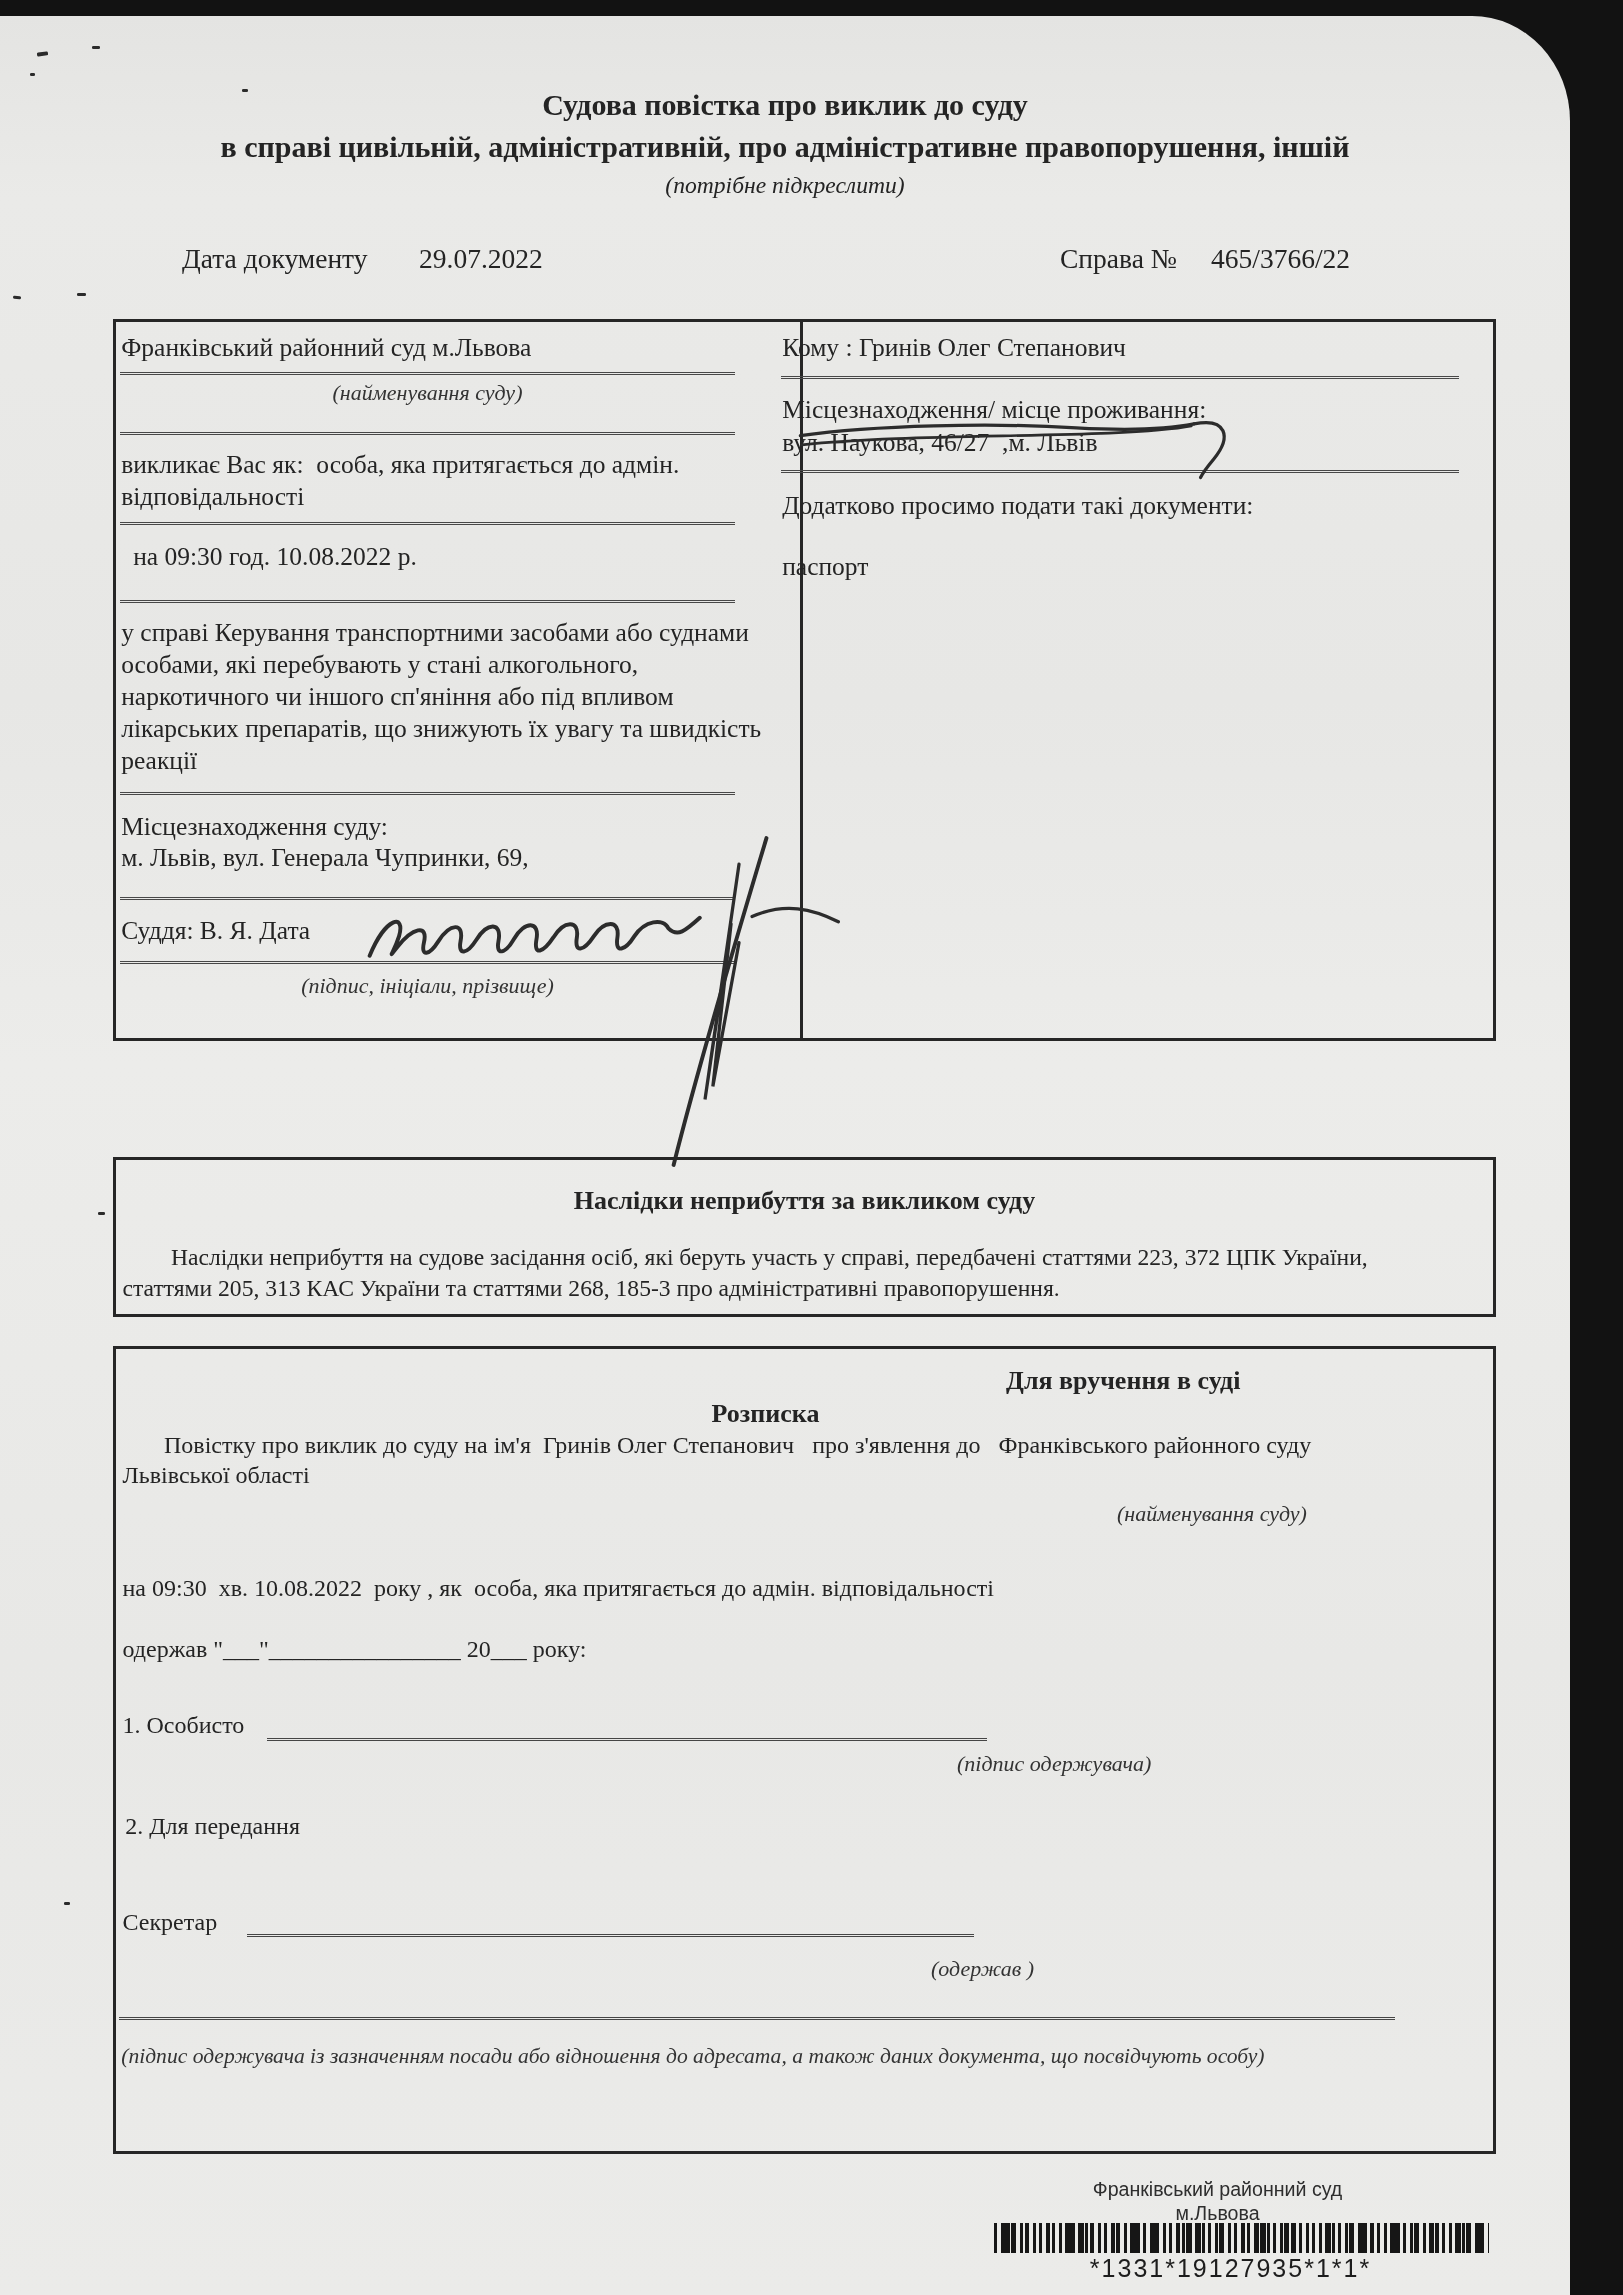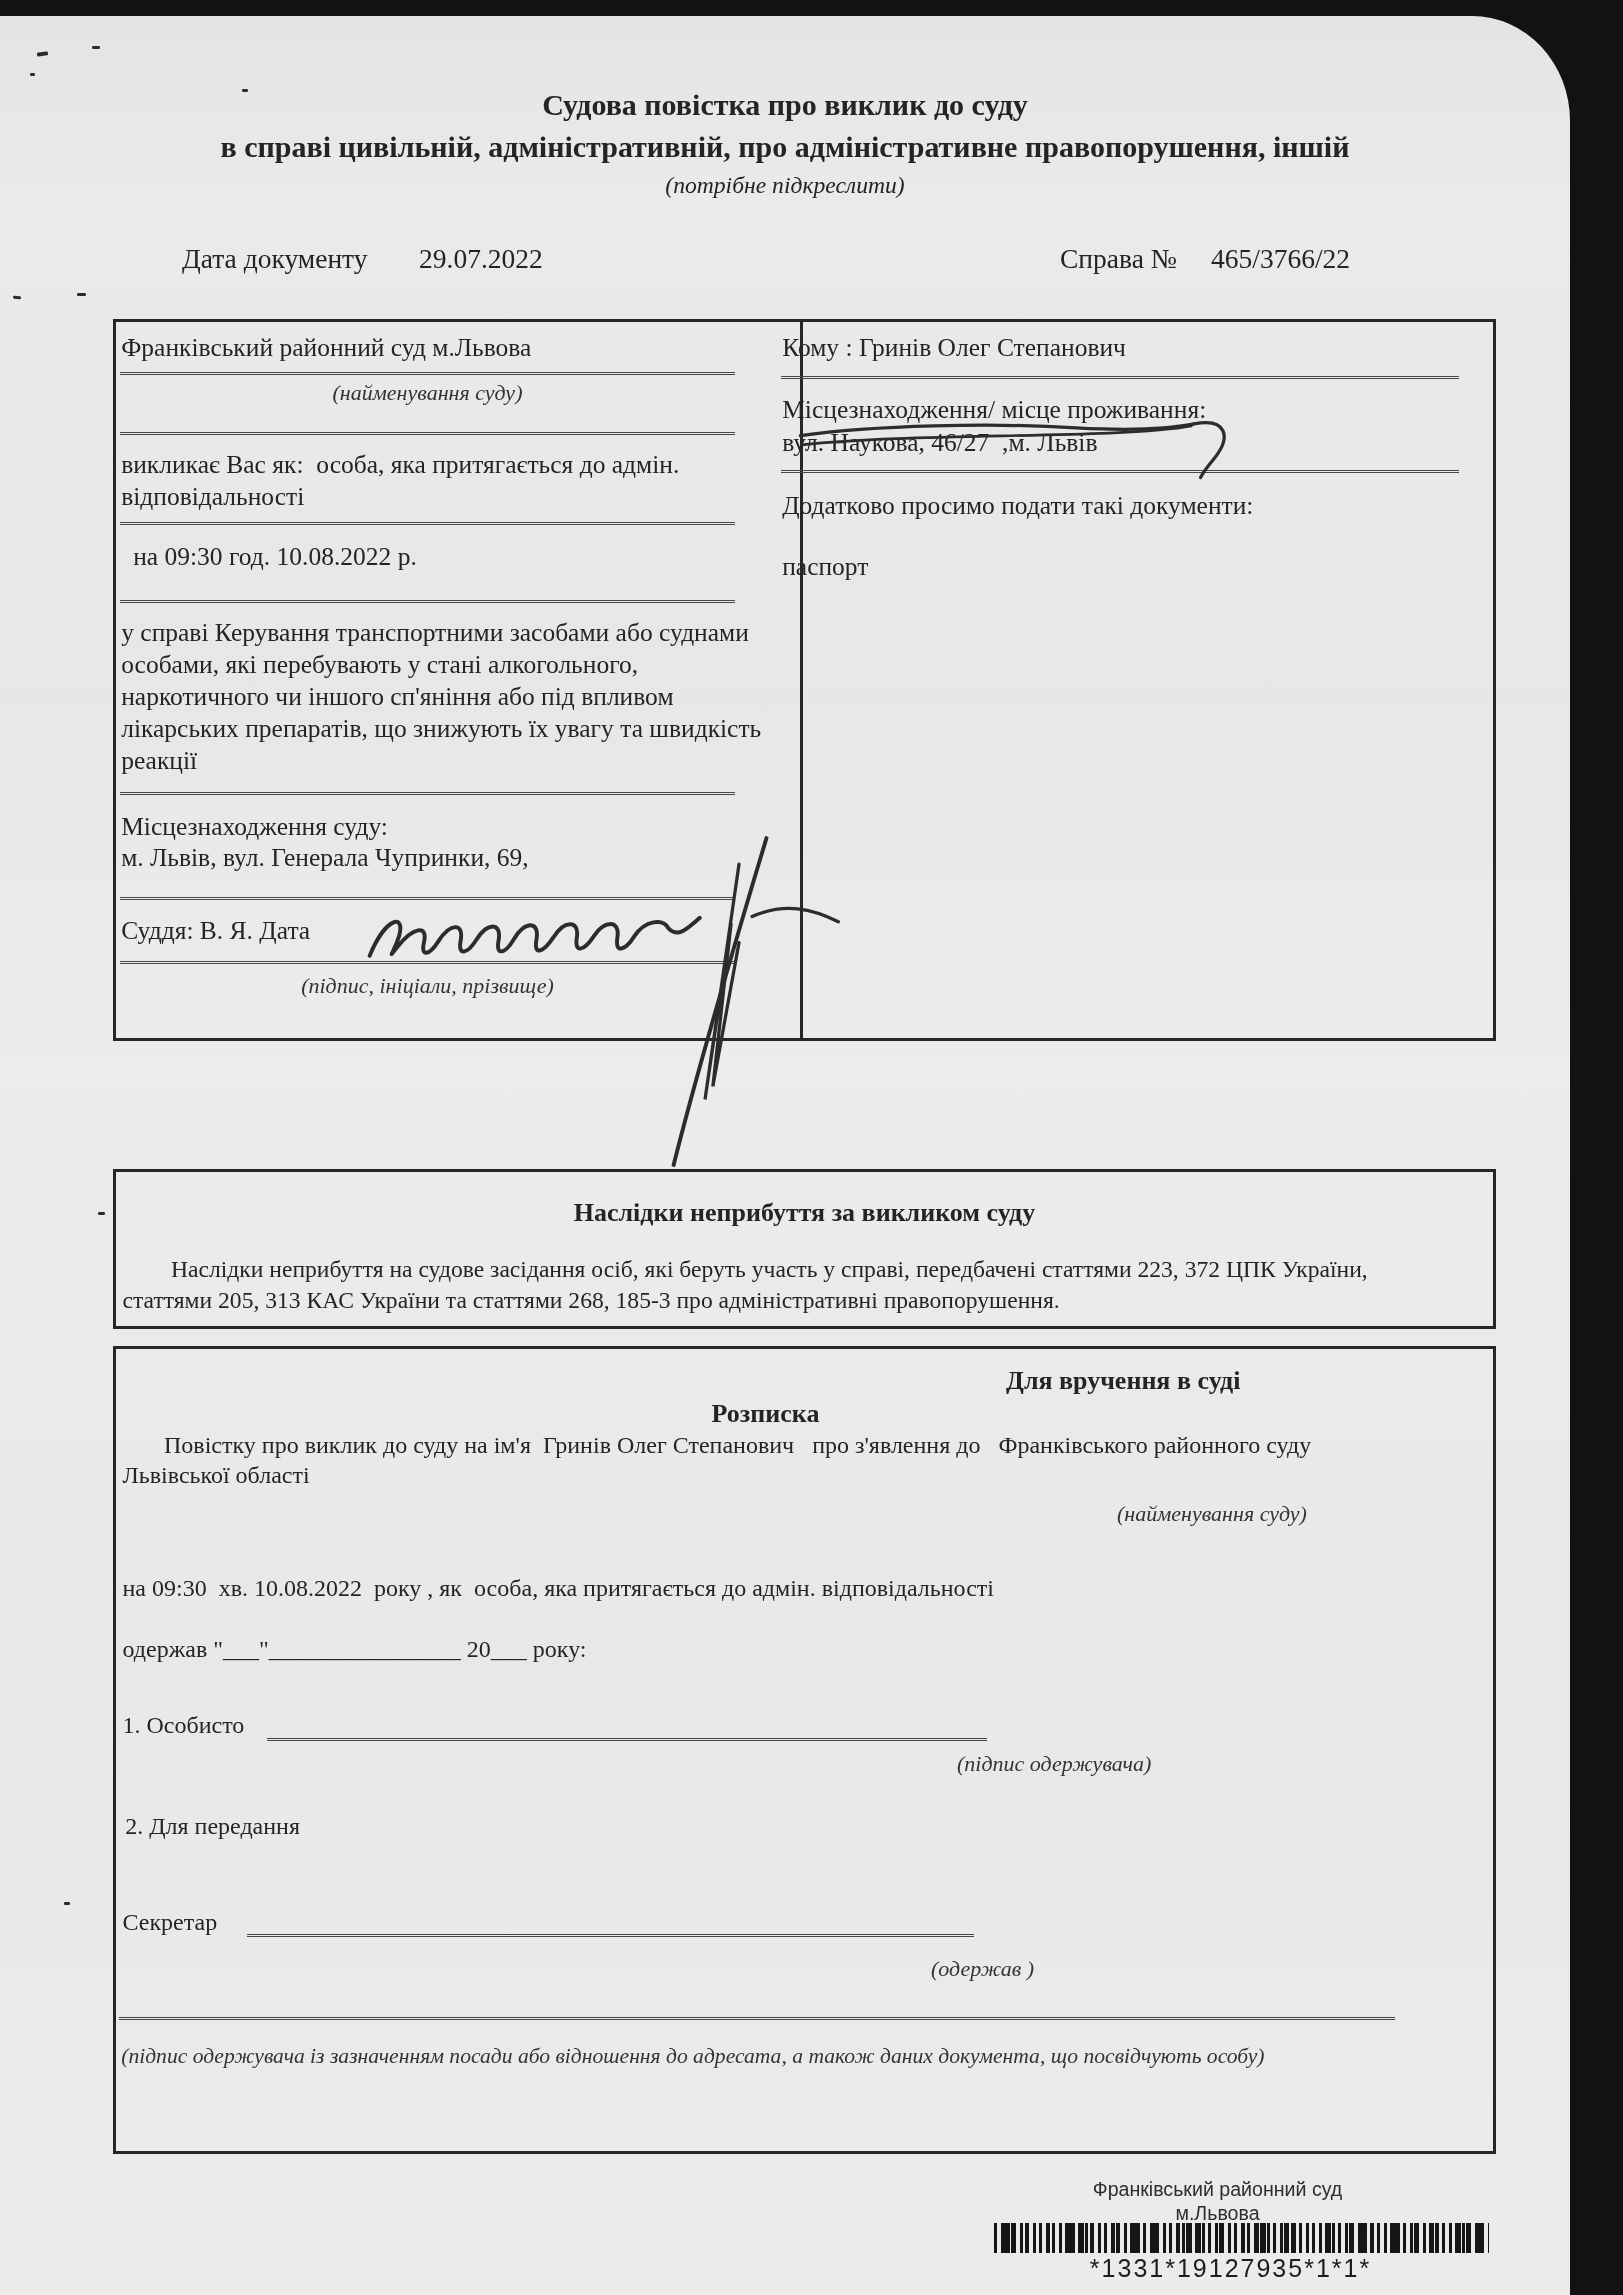--- a/index.html
+++ b/index.html
@@ -36,21 +36,21 @@
   #case-value{left:1211px;top:0;}
 
   
   #table1{left:113px;top:319px;width:1377px;height:716px;border:3.3px solid #262626;}
   #table1-divider{left:684px;top:0;width:3.3px;height:100%;background:#262626;}
   .cellline{font-size:25.5px;line-height:30px;}
   .rule{height:0;border-bottom:3.9px double #484848;}
   .cap{font-size:22px;font-style:italic;color:#333;}
 
   
-  #box2{left:113px;top:1157px;width:1377px;height:154px;border:3.3px solid #262626;margin-top:12px;}
+  #box2{left:113px;top:1157px;width:1377px;height:154px;border:3.3px solid #262626;}
   #box2-title{top:26px;left:0;width:1377px;font-size:26px;font-weight:bold;text-align:center;}
   .box2line{font-size:23.6px;line-height:30px;}
 
   
   #box3{left:113px;top:1346px;width:1377px;height:802px;border:3.3px solid #262626;}
   .rline{font-size:24px;line-height:30px;}
   .longline{height:0;border-bottom:3.9px double #454545;}
 
   
   .footer-line{left:982px;width:471px;text-align:center;font-size:19.6px;color:#2e2e2e;}

